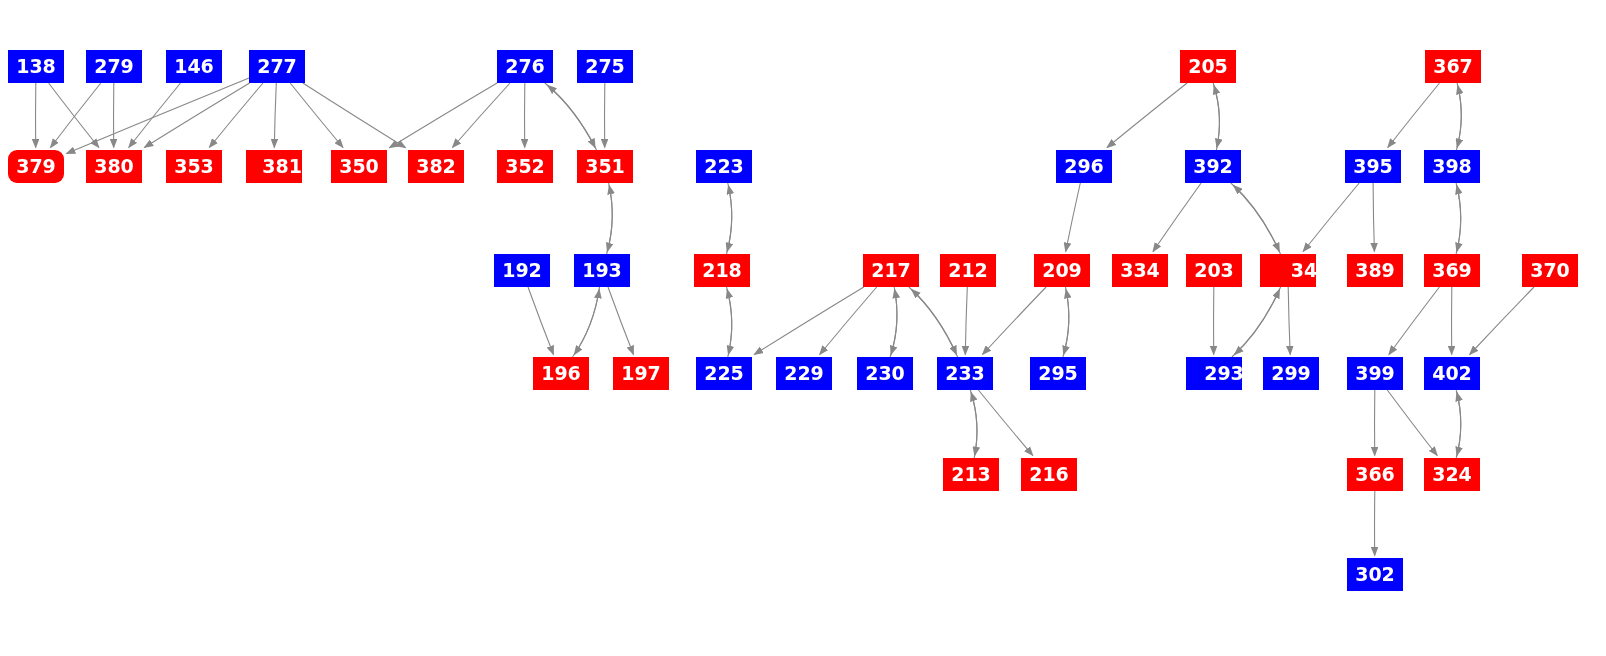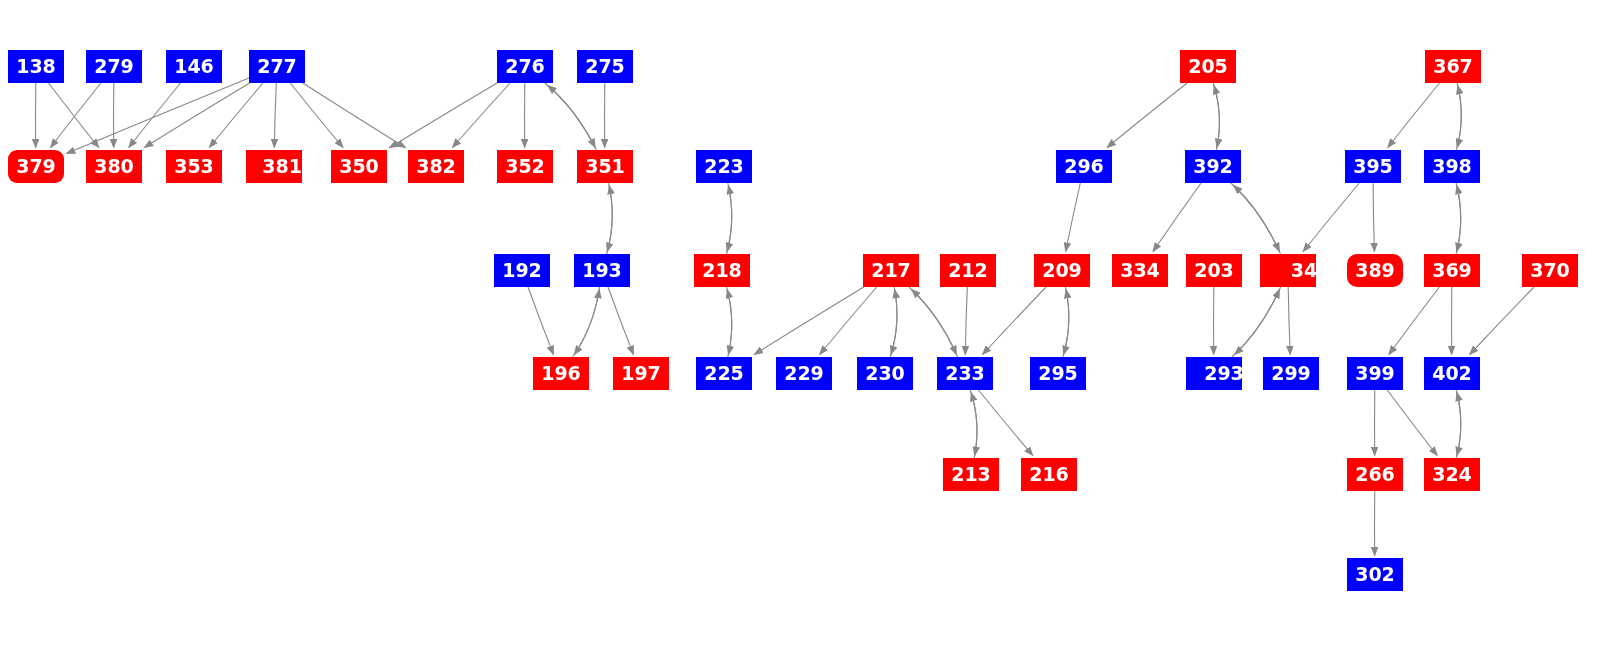--- a/index.html
+++ b/index.html
@@ -208,21 +208,21 @@
       </div>
       <div class="graph-node red" style="left: 1112px; top: 254px;">
         <span class="node-label">334</span>
       </div>
       <div class="graph-node red" style="left: 1186px; top: 254px;">
         <span class="node-label">203</span>
       </div>
       <div class="graph-node red" style="left: 1260px; top: 254px; padding-left: 45px;">
         <span class="node-label">343</span>
       </div>
-      <div class="graph-node red" style="left: 1347px; top: 254px; border-radius: 10px;">
+      <div class="graph-node red" style="left: 1347px; top: 254px;">
         <span class="node-label">389</span>
       </div>
       <div class="graph-node red" style="left: 1424px; top: 254px;">
         <span class="node-label">369</span>
       </div>
       <div class="graph-node red" style="left: 1522px; top: 254px;">
         <span class="node-label">370</span>
       </div>
       <div class="graph-node red" style="left: 533px; top: 357px; justify-content: center;">
         <span class="node-label">196</span>
@@ -257,21 +257,21 @@
       <div class="graph-node blue" style="left: 1424px; top: 357px;">
         <span class="node-label">402</span>
       </div>
       <div class="graph-node red" style="left: 943px; top: 458px;">
         <span class="node-label">213</span>
       </div>
       <div class="graph-node red" style="left: 1021px; top: 458px;">
         <span class="node-label">216</span>
       </div>
       <div class="graph-node red" style="left: 1347px; top: 458px;">
-        <span class="node-label">266</span>
+        <span class="node-label">366</span>
       </div>
       <div class="graph-node red" style="left: 1424px; top: 458px;">
         <span class="node-label">324</span>
       </div>
       <div class="graph-node blue" style="left: 1347px; top: 558px;">
         <span class="node-label">302</span>
       </div>
     </div>
 </div>
 

